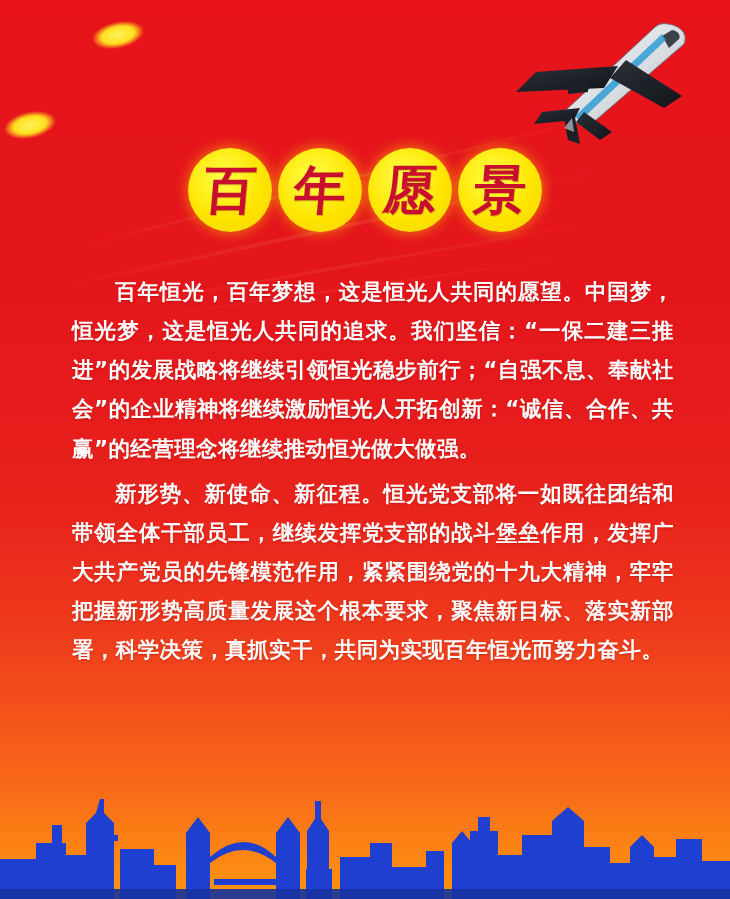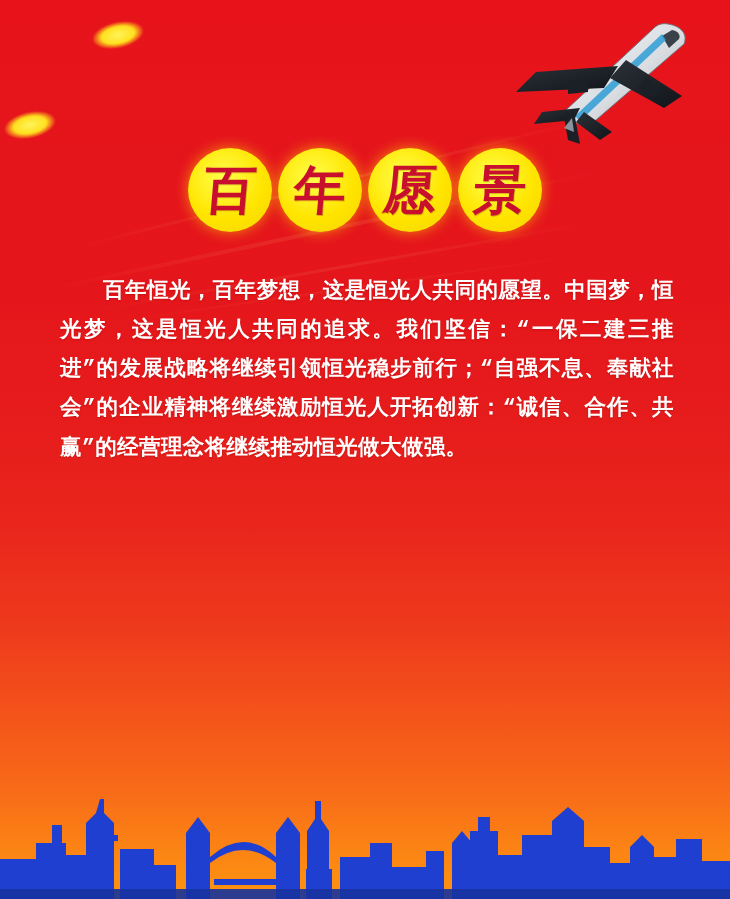--- a/index.html
+++ b/index.html
@@ -102,23 +102,22 @@
     color: #ffffff;
     font-family: "DejaVu Sans", sans-serif;
     font-size: 21.5px;
     line-height: 1.82;
     letter-spacing: 0.4px;
     text-align: justify;
     text-shadow: 0 1px 2px rgba(140,0,0,0.35);
     font-weight: 600;
   }
   .body-copy p {
-    margin: 0 0 6px 4px;
+    margin: 0 0 6px 16px;
     text-indent: 2em;
-    font-family: Liberation Mono, monospace;
   }
 
   
   .skyline {
     position: absolute;
     left: 0;
     right: 0;
     bottom: 0;
     height: 160px;
   }
@@ -186,20 +185,21 @@
     <div class="title-char">
       <span>愿</span>
     </div>
     <div class="title-char">
       <span>景</span>
     </div>
   </div>
 
   <div class="body-copy">
     <p>百年恒光，百年梦想，这是恒光人共同的愿望。中国梦，恒光梦，这是恒光人共同的追求。我们坚信：“一保二建三推进”的发展战略将继续引领恒光稳步前行；“自强不息、奉献社会”的企业精神将继续激励恒光人开拓创新：“诚信、合作、共赢”的经营理念将继续推动恒光做大做强。</p>
+    <p>新形势、新使命、新征程。恒光党支部将一如既往团结和带领全体干部员工，继续发挥党支部的战斗堡垒作用，发挥广大共产党员的先锋模范作用，紧紧围绕党的十九大精神，牢牢把握新形势高质量发展这个根本要求，聚焦新目标、落实新部署，科学决策，真抓实干，共同为实现百年恒光而努力奋斗。</p>
   </div>
 
   <div class="skyline">
     <svg viewBox="0 0 730 160" preserveAspectRatio="none" xmlns="http://www.w3.org/2000/svg">
       <g fill="#1f3fd0">
 
         <rect x="0" y="120" width="36" height="40"></rect>
         <rect x="36" y="104" width="30" height="56"></rect>
         <rect x="52" y="86" width="10" height="20"></rect>
         <rect x="66" y="116" width="26" height="44"></rect>

